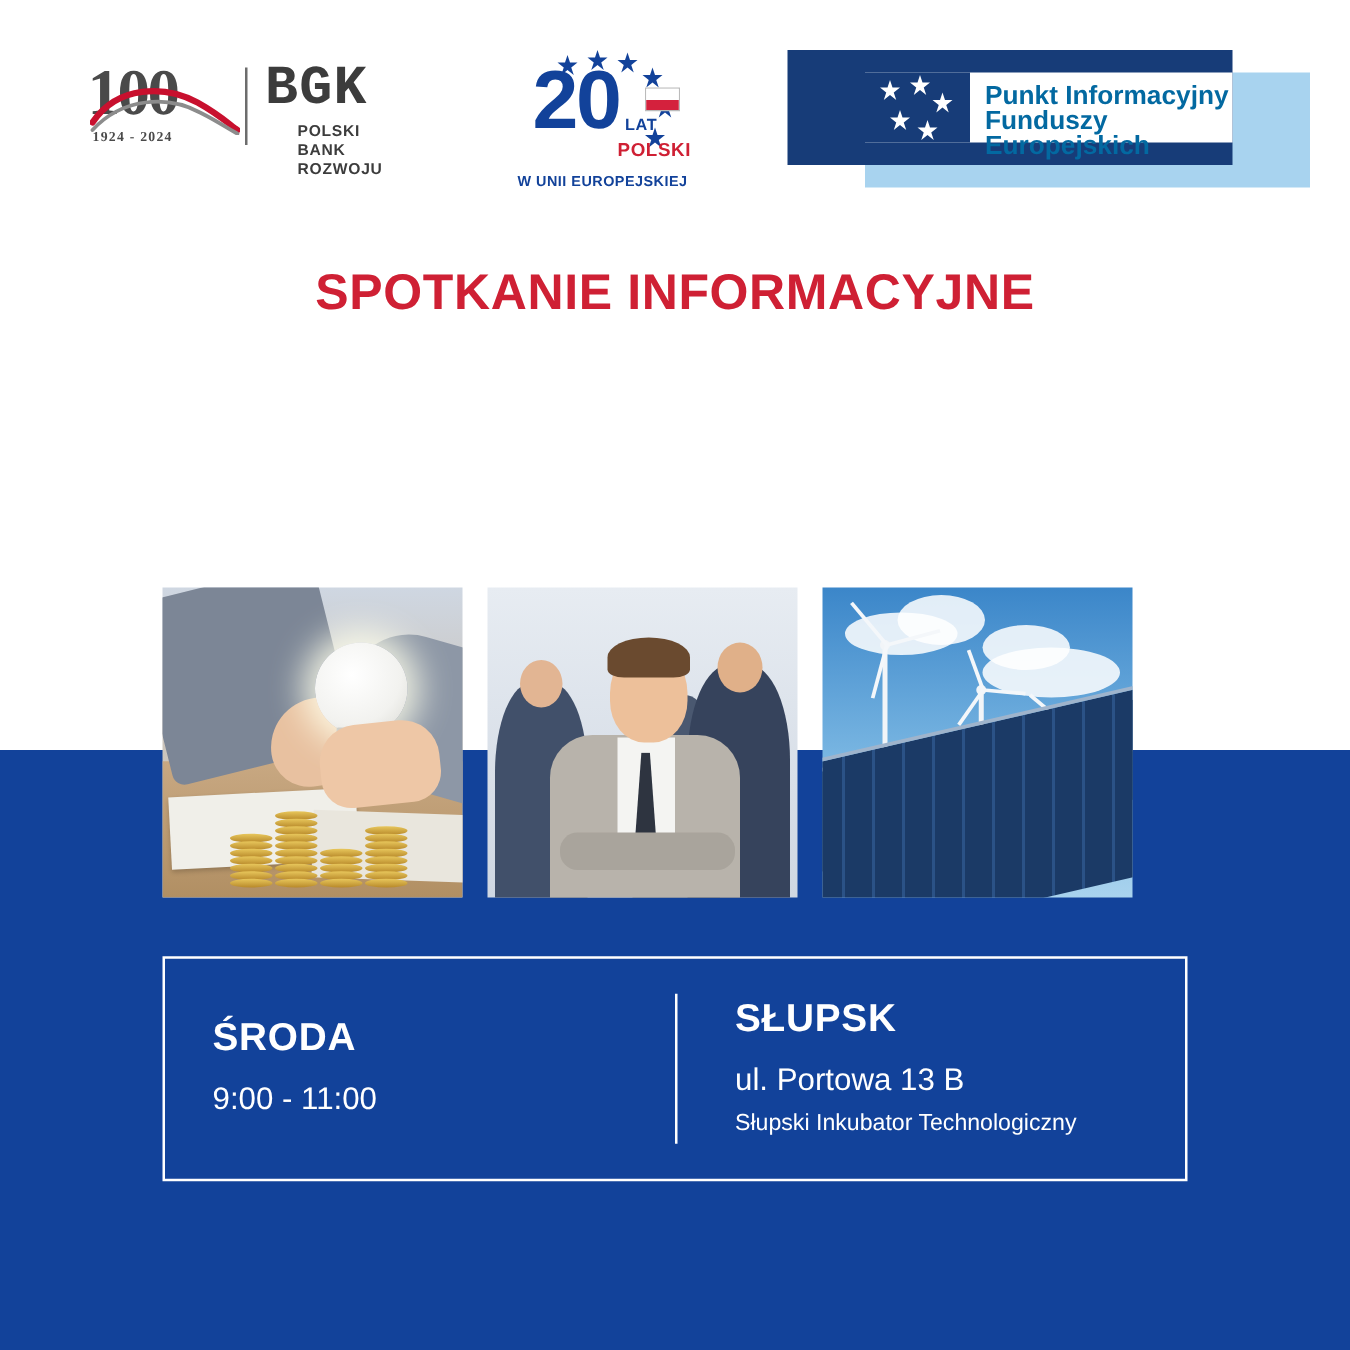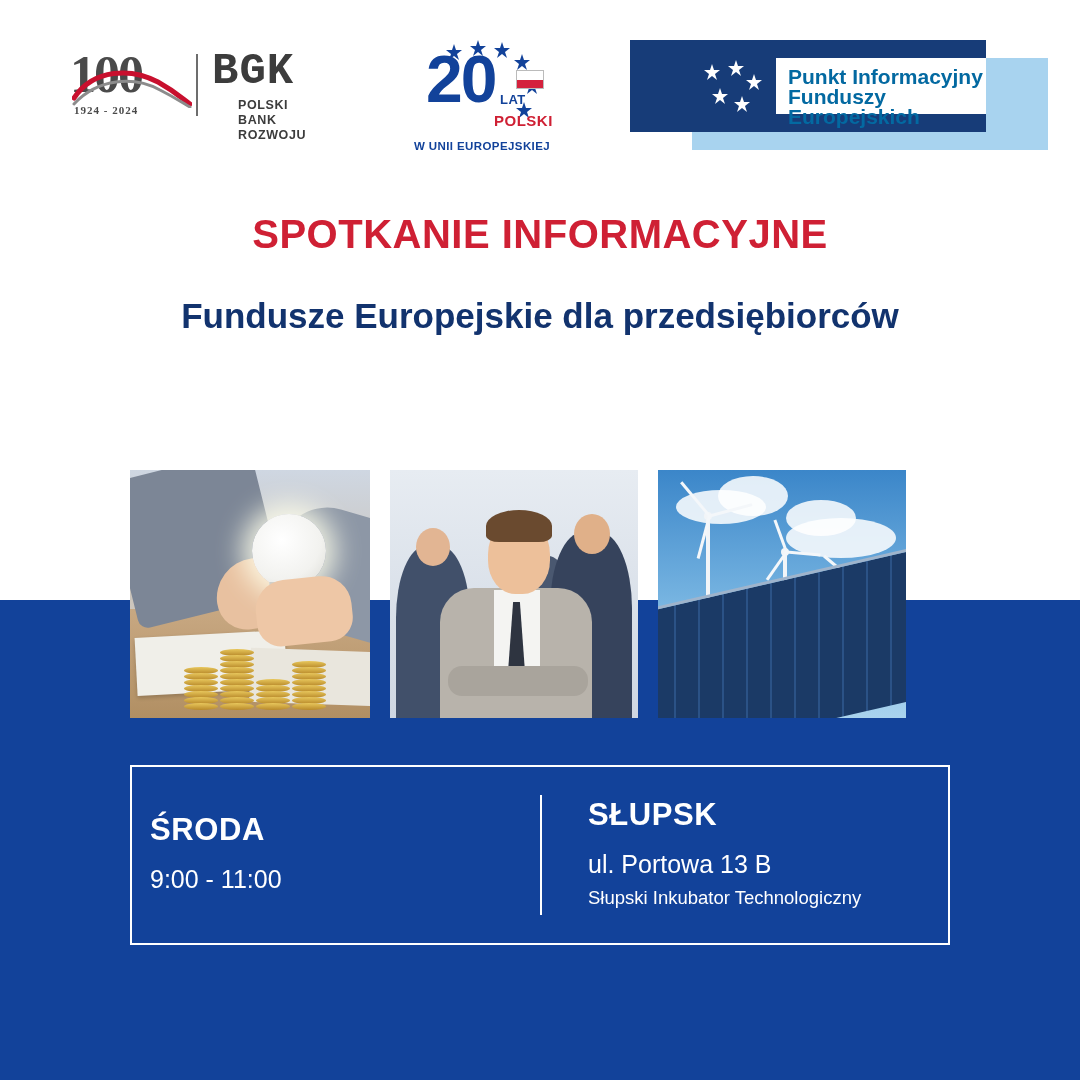--- a/index.html
+++ b/index.html
@@ -375,21 +375,21 @@
     border: 2px solid #ffffff;
   }
   .details-inner {
     position: absolute;
     left: 0; top: 0; right: 0; bottom: 0;
     display: flex;
     align-items: center;
   }
   .det-col {
     flex: 1 1 50%;
-    padding-left: 18px;
+    padding-left: 38px;
     color: #ffffff;
     box-sizing: border-box;
   }
   .det-col.right { border-left: 2px solid #ffffff; padding-left: 46px; height: 120px; display: flex; flex-direction: column; justify-content: center; }
   .det-head {
     font-size: 31px;
     font-weight: bold;
     letter-spacing: 0.6px;
     margin-bottom: 12px;
   }
@@ -466,21 +466,20 @@
         <div class="pife-text">
           <div>Punkt Informacyjny</div>
           <div>Funduszy Europejskich</div>
         </div>
       </div>
     </div>
   </div>
 
   <div class="title-main">SPOTKANIE INFORMACYJNE</div>
   <div class="title-sub">
-    <div>Fundusze Europejskie dla przedsiębiorców</div>
   </div>
 
   <div class="photos">
 
     <div class="photo p1">
       <div class="desk"></div>
       <div class="paper"></div>
       <div class="paper2"></div>
       <div class="sleeve"></div>
       <div class="hand"></div>

